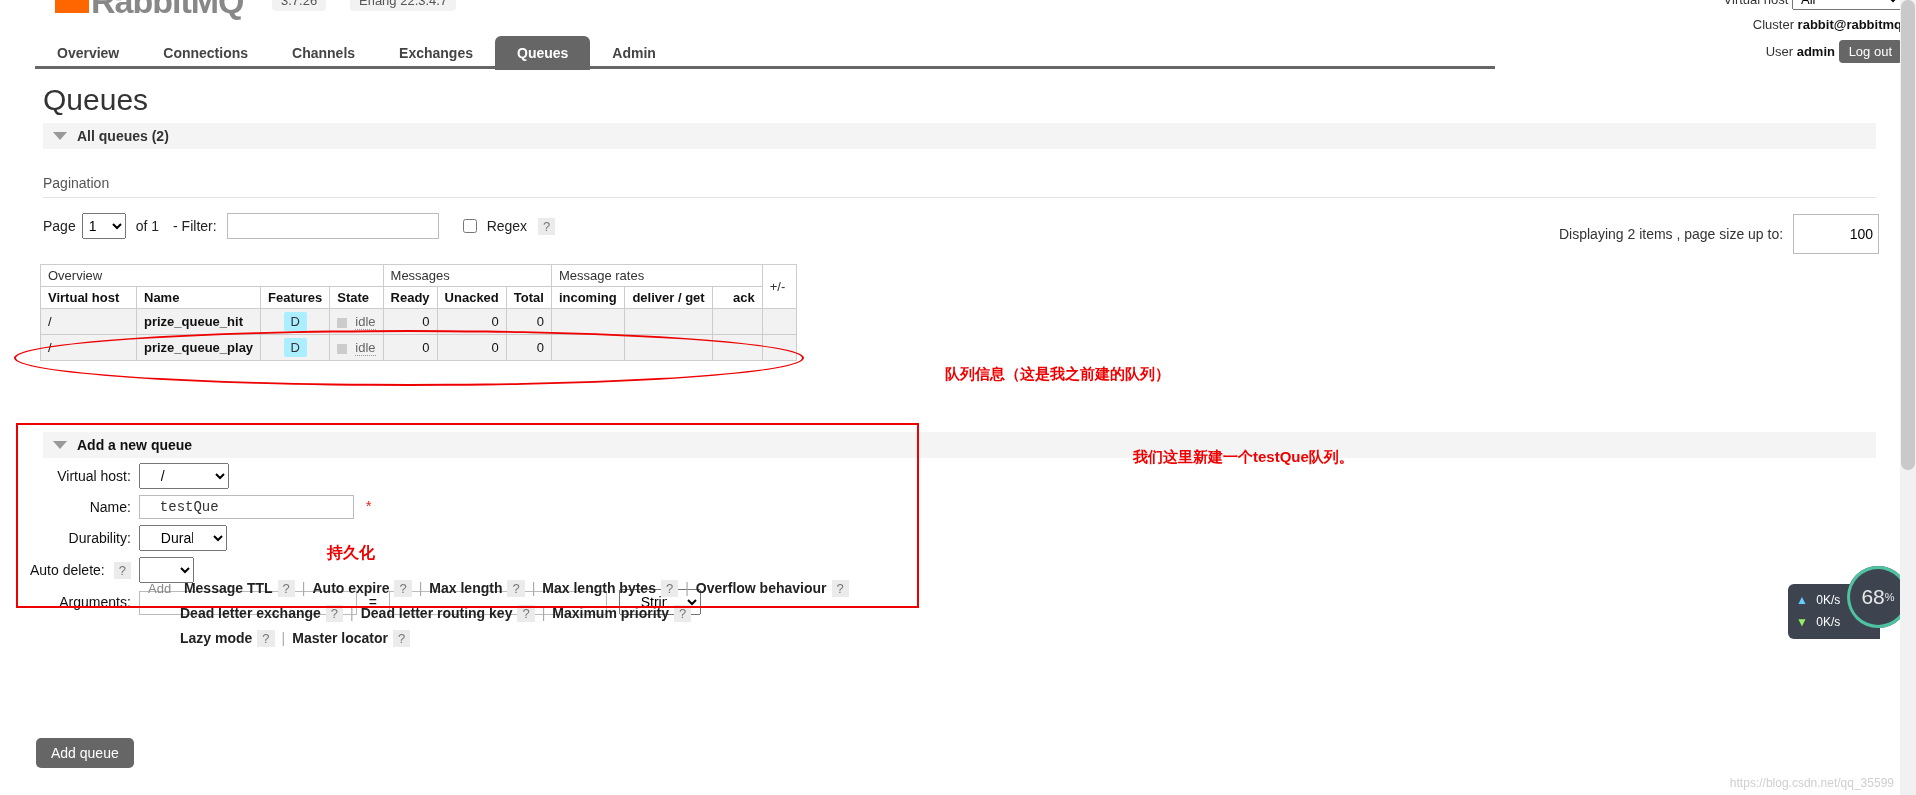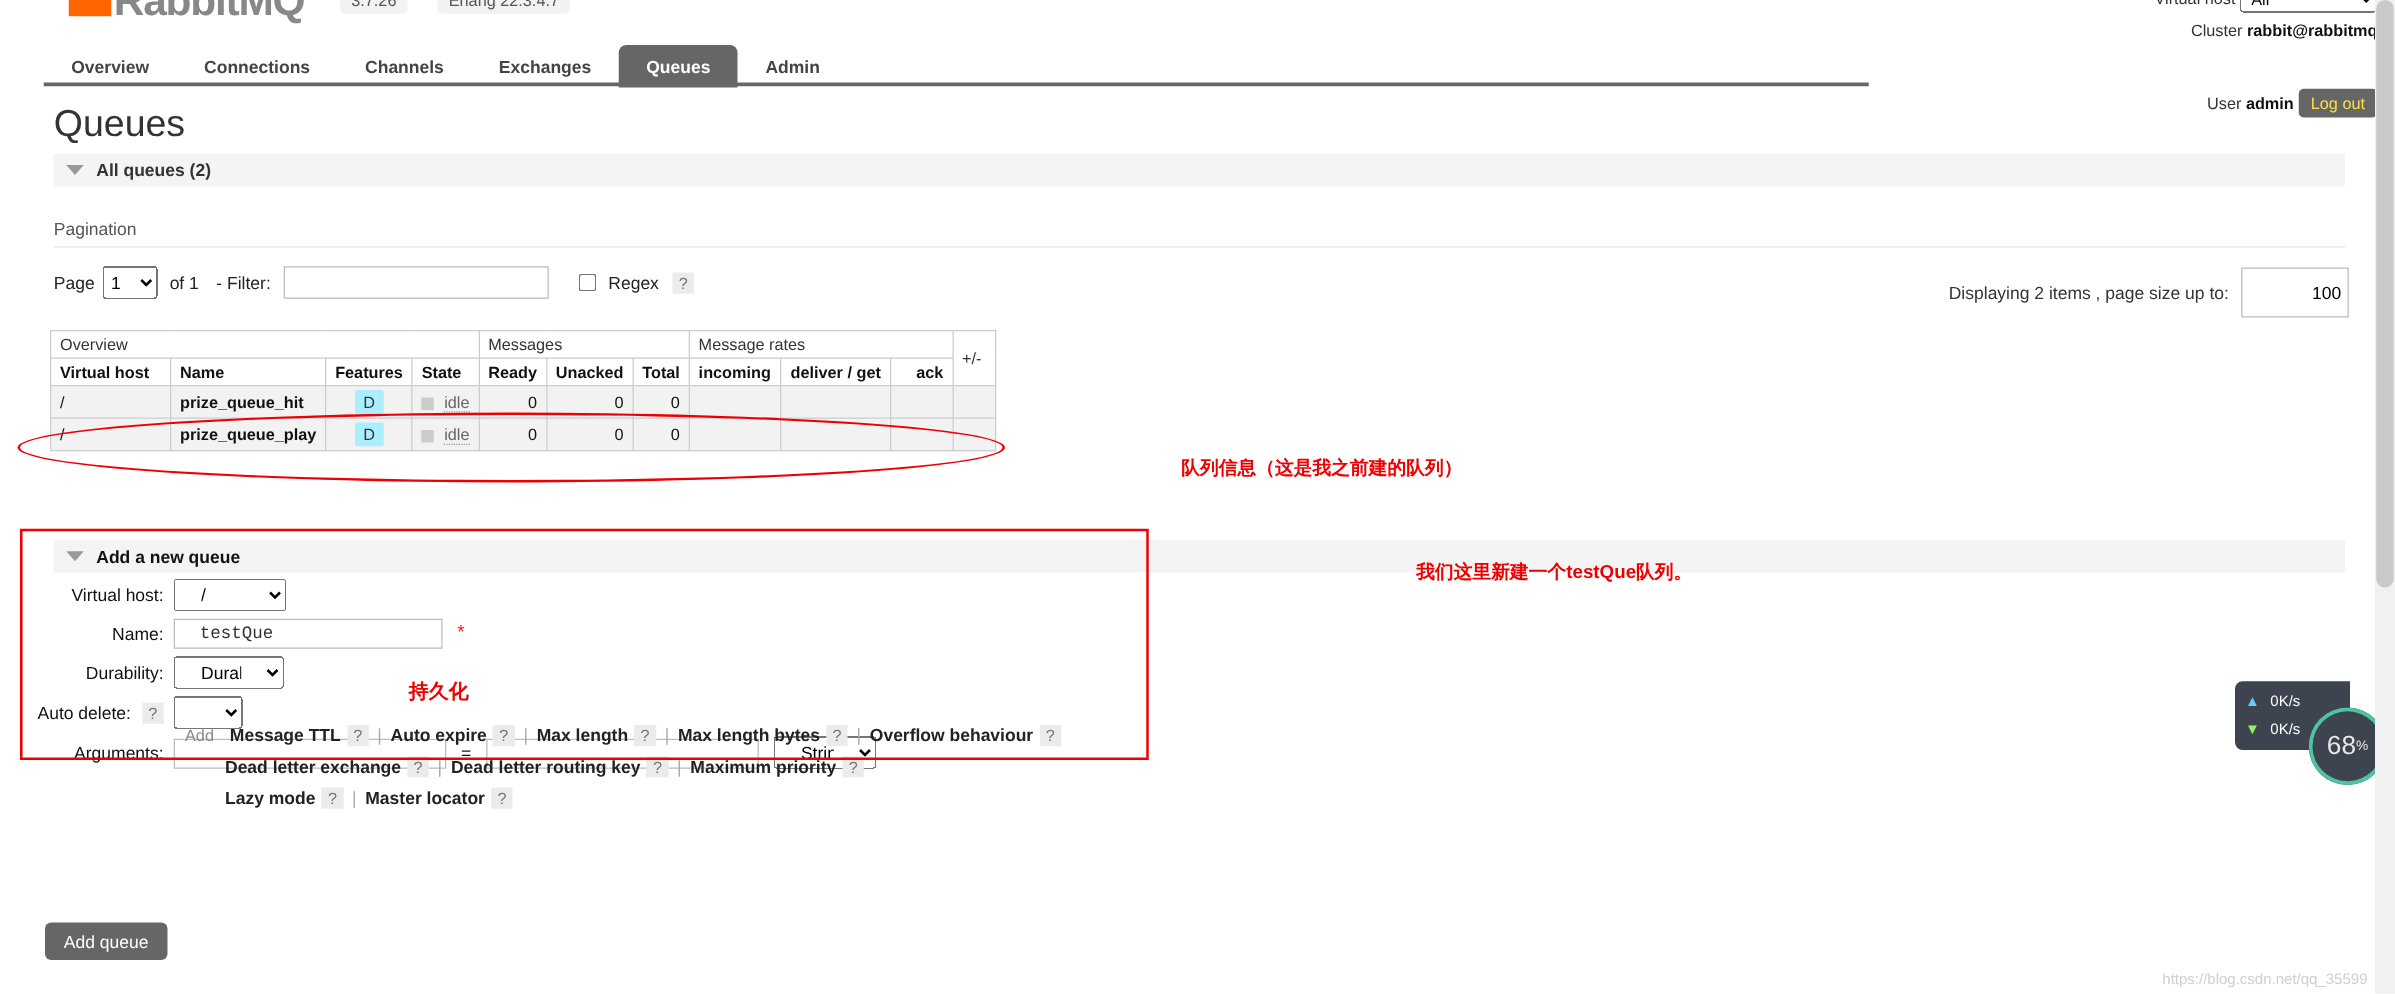--- a/index.html
+++ b/index.html
@@ -29,24 +29,23 @@
 
   #header-right { position:absolute; right:14px; top:-12px; text-align:right; line-height:20px; font-size:13px; color:#333; }
   #header-right .row { margin-bottom:5px; white-space:nowrap; }
   #header-right .lbl { color:#333; }
   #header-right b { color:#111; }
   #vhost-select {
     font-family:"Liberation Sans", sans-serif; font-size:13px;
     padding:1px 4px; width:110px; height:22px;
   }
   #logout-btn {
-    background:#666; color:#fde047; border:none; border-radius:4px;
+    background:#666; color:#ffffff; border:none; border-radius:4px;
     padding:4px 10px; font-size:13px; cursor:pointer;
     font-family:"Liberation Sans", sans-serif;
-    margin-top:31px;
   }
 
   
   #nav { position:absolute; left:35px; top:36px; display:flex; align-items:flex-end; }
   .nav-item {
     padding:9px 22px; font-size:14px; font-weight:bold; color:#444;
     cursor:pointer; border-radius:6px 6px 0 0;
   }
   .nav-item.active { background:#666; color:#fff; }
   #nav-underline { position:absolute; left:35px; top:66px; width:1460px; height:3px; background:#666; }
@@ -128,21 +127,21 @@
   }
 
   
   #ellipse-anno { position:absolute; left:14px; top:330px; width:790px; height:56px;
                   border:2px solid #e00; border-radius:50%; pointer-events:none; }
   #anno-queues { position:absolute; left:945px; top:365px; color:#e00; font-weight:bold; font-size:15px; white-space:nowrap; }
   #anno-new { position:absolute; left:1133px; top:448px; color:#e00; font-weight:bold; font-size:15px; white-space:nowrap; }
   #anno-durable { position:absolute; left:327px; top:543px; color:#e00; font-weight:bold; font-size:16px; }
 
   
-  #netspeed { position:absolute; right:36px; top:545px; width:92px; height:55px;
+  #netspeed { position:absolute; right:36px; top:584px; width:92px; height:55px;
               background:#3d4450; border-radius:6px 0 0 6px; color:#fff; font-size:12px;
               padding:5px 8px; line-height:22px; }
   #netspeed .arrow { color:#6cf; margin-right:5px; }
   #netspeed .arrow.dn { color:#9e6; }
   #cpu-dial { position:absolute; right:7px; top:566px; width:62px; height:62px; border-radius:50%;
               background:#3d4450; display:flex; align-items:center; justify-content:center;
               color:#e8e8e8; font-size:21px; box-shadow:0 0 0 3px #4fc3a1 inset; }
   #cpu-dial .pct { font-size:11px; vertical-align:super; }
   #watermark { position:absolute; right:22px; bottom:5px; color:#cfcfcf; font-size:12px; }
 

